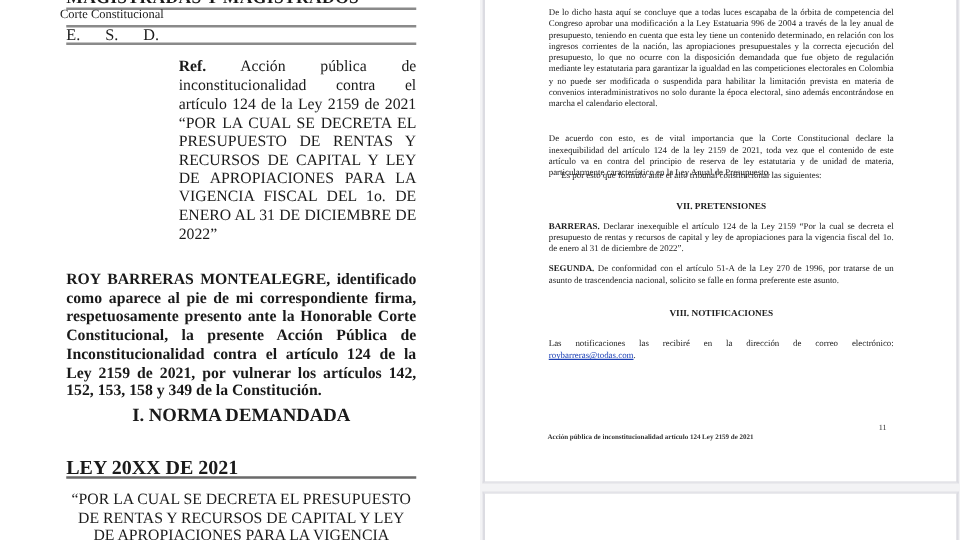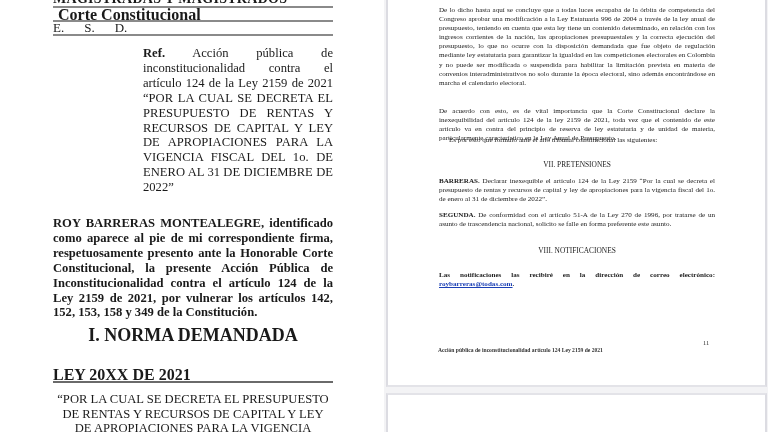--- a/index.html
+++ b/index.html
@@ -6,37 +6,37 @@
   body {
     width:768px; height:432px; overflow:hidden; position:relative;
     background:#ffffff;
     font-family:"Liberation Serif", "DejaVu Serif", serif;
     color:#1a1a1a;
   }
   
   .left { position:absolute; left:0; top:0; width:384px; height:432px; background:#fff; }
   .hdr-line { position:absolute; left:53px; width:280px; height:2px; background:#8a8a8a; }
   .hdr-top-text { position:absolute; left:53px; top:-9px; font-size:14px; font-weight:bold; letter-spacing:0.3px; white-space:nowrap; }
-  .hdr-court { position:absolute; left:58px; top:6px; font-size:16px; font-weight:bold; }
+  .hdr-court { position:absolute; left:48px; top:6px; font-size:10px; font-weight:normal; }
   .hdr-esd { position:absolute; left:53px; top:20px; font-size:13px; width:120px; display:flex; gap:20px; }
   .ref { position:absolute; left:143px; top:46px; width:190px; font-size:12.6px; line-height:14.9px; text-align:justify; }
   .ref b { font-weight:bold; }
   .intro { position:absolute; left:53px; top:216px; width:280px; font-size:12.6px; line-height:14.9px; text-align:justify;font-weight:bold; }
-  .sec1 { position:absolute; left:53px; top:325px; width:280px; text-align:center; font-size:18px; font-weight:bold; }
+  .sec1 { position:absolute; left:53px; top:325px; width:280px; text-align:center; font-size:15px; font-weight:bold; }
   .ley { position:absolute; left:53px; top:366px; width:280px; font-size:16px; font-weight:bold; }
   .ley-line { position:absolute; left:53px; top:381px; width:280px; height:2px; background:#6a6a6a; }
   .quote { position:absolute; left:53px; top:392px; width:280px; text-align:center; font-size:12.6px; line-height:14.5px; }
 
   
   .right-bg { position:absolute; left:384px; top:0; width:384px; height:432px; background:#f3f3f5; }
   .page { position:absolute; left:386px; top:0; width:377px; height:385px; background:#fff; border-left:2px solid #dcdce2; border-right:2px solid #dcdce2; border-bottom:2px solid #e3e3e8; }
   .page2 { position:absolute; left:386px; top:393px; width:377px; height:39px; background:#fff; border-left:2px solid #dcdce2; border-right:2px solid #dcdce2; border-top:2px solid #e3e3e8; }
   .rp { position:absolute; left:439px; width:276px; font-size:7.1px; line-height:9.1px; text-align:justify; color:#222; }
   .rp b { font-weight:bold; }
-  .rh { position:absolute; left:439px; width:276px; text-align:center; font-size:7.4px; font-weight:normal; color:#222; }
+  .rh { position:absolute; left:439px; width:276px; text-align:center; font-size:7.4px; font-weight:bold; color:#222; }
   .email { color:#1a3fb5; text-decoration:underline; cursor:pointer; }
   .footer { position:absolute; left:438px; top:347px; font-size:5.6px; font-weight:bold; color:#333; white-space:nowrap; }
   .pnum { position:absolute; left:703px; top:339px; font-size:6.5px; color:#333; }
 </style>
 </head>
 <body>
 
 <div class="left">
   <div class="hdr-top-text">MAGISTRADAS Y MAGISTRADOS</div>
   <div class="hdr-line" style="top:6px;"></div>
@@ -64,16 +64,16 @@
 </div>
 <div class="page2"></div>
 
 <div class="rp" style="top:6px;">De lo dicho hasta aquí se concluye que a todas luces escapaba de la órbita de competencia del Congreso aprobar una modificación a la Ley Estatuaria 996 de 2004 a través de la ley anual de presupuesto, teniendo en cuenta que esta ley tiene un contenido determinado, en relación con los ingresos corrientes de la nación, las apropiaciones presupuestales y la correcta ejecución del presupuesto, lo que no ocurre con la disposición demandada que fue objeto de regulación mediante ley estatutaria para garantizar la igualdad en las competiciones electorales en Colombia y no puede ser modificada o suspendida para habilitar la limitación prevista en materia de convenios interadministrativos no solo durante la época electoral, sino además encontrándose en marcha el calendario electoral.</div>
 <div class="rp" style="top:107px;">De acuerdo con esto, es de vital importancia que la Corte Constitucional declare la inexequibilidad del artículo 124 de la ley 2159 de 2021, toda vez que el contenido de este artículo va en contra del principio de reserva de ley estatutaria y de unidad de materia, particularmente característico en la Ley Anual de Presupuesto.</div>
 <div class="rp" style="top:136px;margin-left:10px;">Es por esto que formulo ante el alto tribunal constitucional las siguientes:</div>
 <div class="rh" style="top:160px;">VII. PRETENSIONES</div>
 <div class="rp" style="top:177px;"><b>BARRERAS.</b><span> Declarar inexequible el artículo 124 de la Ley 2159 “Por la cual se decreta el presupuesto de rentas y recursos de capital y ley de apropiaciones para la vigencia fiscal del 1o. de enero al 31 de diciembre de 2022”.</span></div>
 <div class="rp" style="top:211px;"><b>SEGUNDA.</b><span> De conformidad con el artículo 51-A de la Ley 270 de 1996, por tratarse de un asunto de trascendencia nacional, solicito se falle en forma preferente este asunto.</span></div>
 <div class="rh" style="top:246px;">VIII. NOTIFICACIONES</div>
-<div class="rp" style="top:271px;font-weight:bold;"><span style="display:block; text-align-last:justify;">Las notificaciones las recibiré en la dirección de correo electrónico:</span><span class="email">roybarreras@todas.com</span><span>.</span></div>
+<div class="rp" style="top:271px;"><span style="display:block; text-align-last:justify;">Las notificaciones las recibiré en la dirección de correo electrónico:</span><span class="email">roybarreras@todas.com</span><span>.</span></div>
 
 <div class="footer">Acción pública de inconstitucionalidad artículo 124 Ley 2159 de 2021</div>
 <div class="pnum">11</div>
 
 </body></html>

